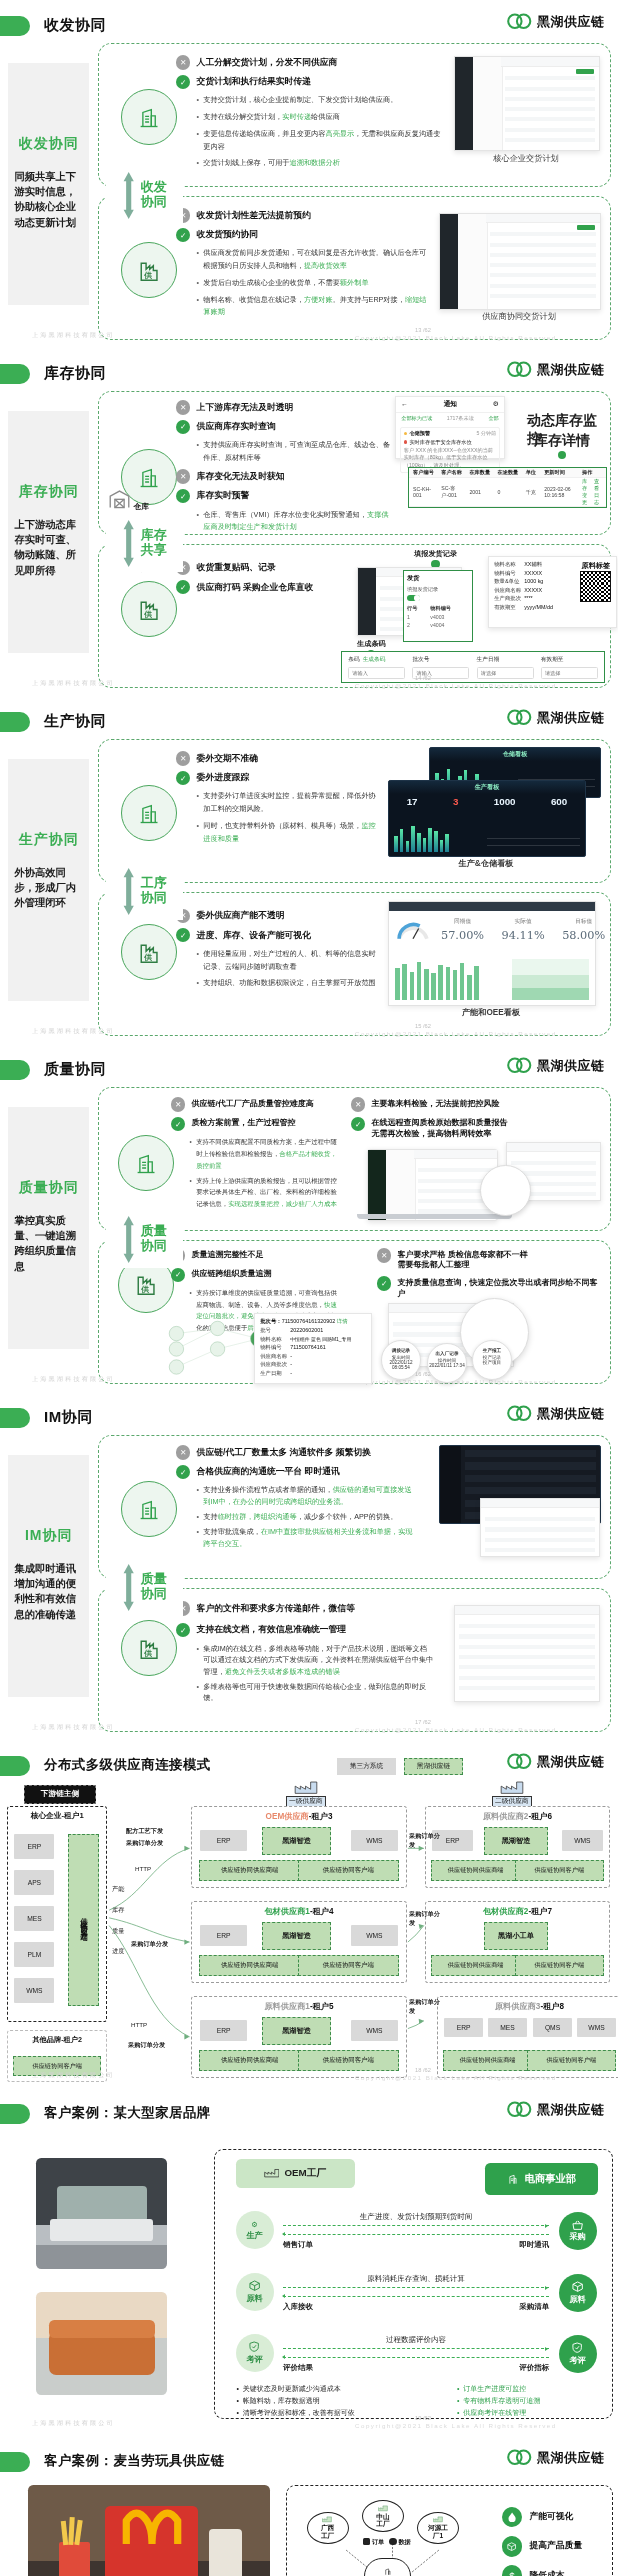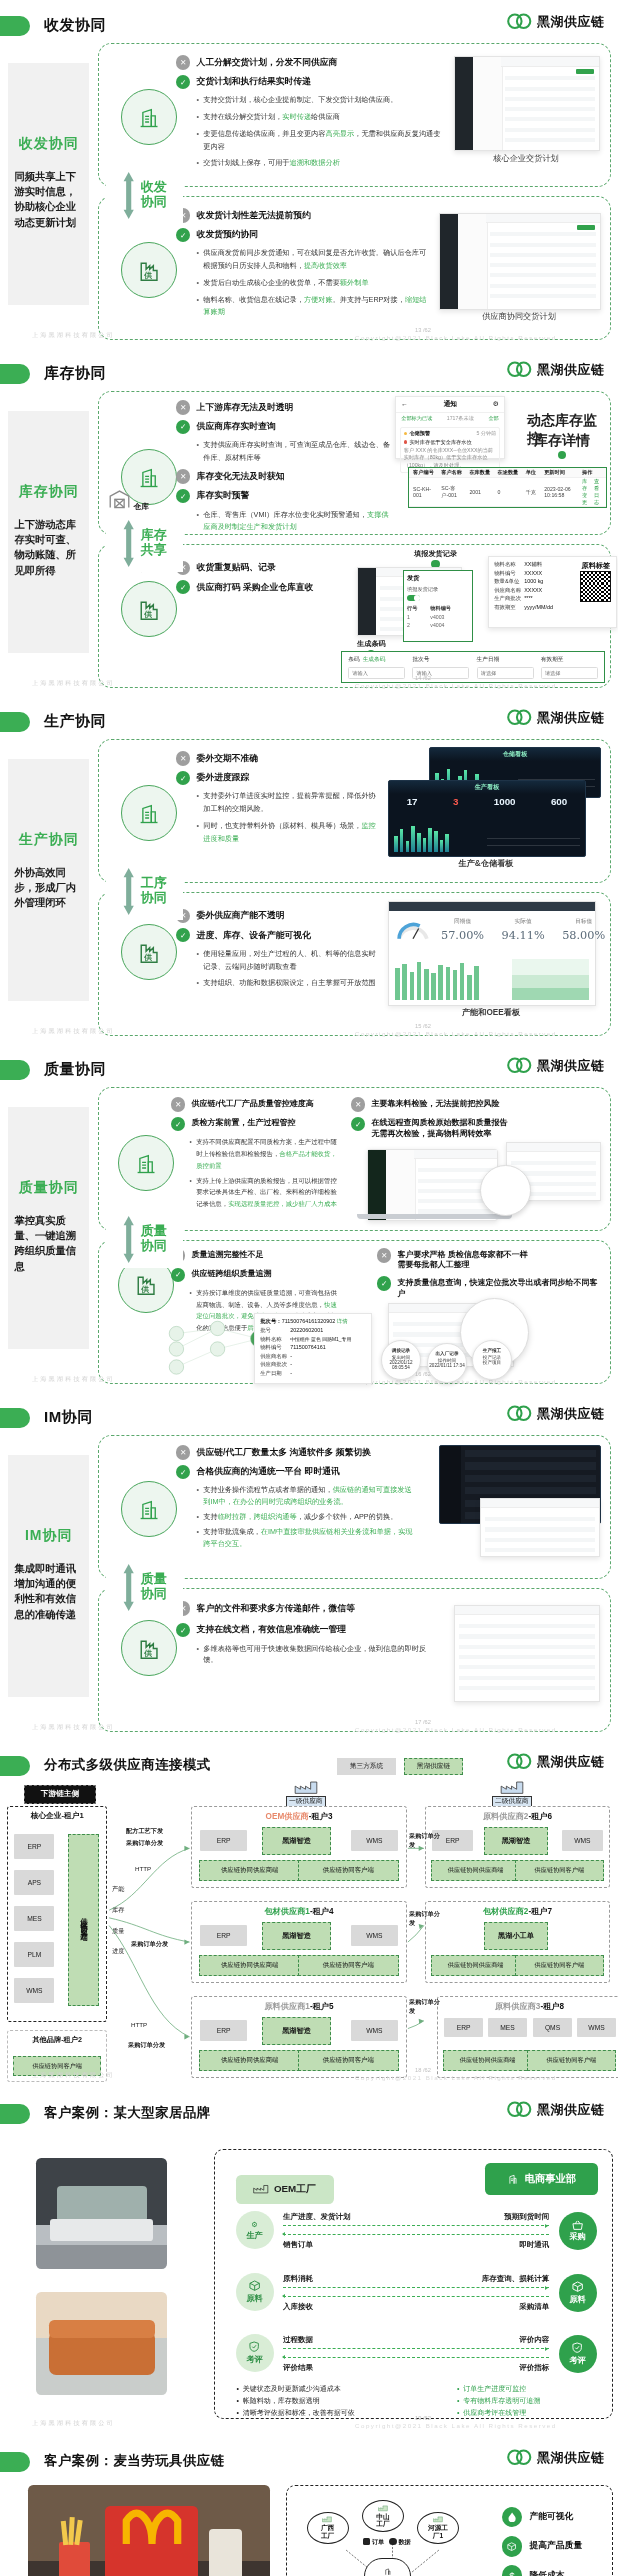--- a/index.html
+++ b/index.html
@@ -90,21 +90,21 @@
 .tag-dark{position:absolute;background:#111;color:#fff;font-size:7.7px;font-weight:bold;display:flex;align-items:center;justify-content:center;border:0.8px dashed #777}
 .elabel{position:absolute;font-size:6.2px;color:#222;font-weight:bold}
 .elabel.plain{font-weight:normal}
 
 .crow{position:absolute;display:flex;align-items:center}
 .cir{width:38px;height:38px;border-radius:50%;display:flex;flex-direction:column;align-items:center;justify-content:center;font-weight:bold}
 .cir.lt{background:#D9EDD6;color:#2F8F46}
 .cir.dk{background:#2FA14C;color:#fff}
 .cir .cl{font-size:8.2px;margin-top:1px}
 .flowmid{flex:1;margin:0 9.3px;position:relative;height:38px}
-.fl-top{position:absolute;top:0;width:100%;display:flex;justify-content:space-between;font-size:7.5px;font-weight:bold;color:#222}
+.fl-top{position:absolute;top:0;width:100%;display:flex;justify-content:center;font-size:7.5px;font-weight:normal;color:#222}
 .fl-bot{position:absolute;bottom:0;width:100%;display:flex;justify-content:space-between;font-size:7.5px;font-weight:bold;color:#222}
 .arrow-line{position:absolute;left:0;right:0;border-top:1.3px dashed #3BAE54}
 .arrow-line::after{content:"";position:absolute;right:-1px;top:-2.6px;border:2.1px solid transparent;border-left:3.6px solid #3BAE54}
 .arrow-line.rev::after{right:auto;left:-1px;border-left:none;border-right:3.6px solid #3BAE54;top:-2.6px}
 .photo{position:absolute;border-radius:5.2px;overflow:hidden}
 .bullets2{position:absolute;font-size:7px;line-height:1.7}
 .bullets2 div{position:relative;padding-left:6.2px}
 .bullets2 div::before{content:"•";position:absolute;left:0}
 
 .hub{position:absolute;border:1px solid #222;border-radius:50%;background:#fff;display:flex;flex-direction:column;align-items:center;justify-content:center;font-size:6.7px;font-weight:bold;text-align:center;line-height:1.15}
@@ -843,20 +843,21 @@
     <div class="tcol" style="left:77px;top:12.4px;width:258px">
       <div class="pt-row">
             <span class="badge bx">✕</span>
             <span class="pt">客户的文件和要求多方传递邮件，微信等</span>
           </div>
       <div class="pt-row" style="margin-top:7.2px">
             <span class="badge bo">✓</span>
             <span class="pt">支持在线文档，有效信息准确统一管理</span>
           </div>
       <ul class="bl" style="margin-top:4.1px">
+        <li style="line-height:1.6"><span>集成IM的在线文档，多维表格等功能，对于产品技术说明，图纸等文档可以通过在线文档的方式下发供应商，文件资料在黑湖供应链平台中集中管理，</span><span class="g">避免文件丢失或者多版本造成的错误</span></li>
         <li style="line-height:1.6"><span>多维表格等也可用于快速收集数据回传给核心企业，做到信息的即时反馈。</span></li>
       </ul>
     </div>
     <div class="mock" style="left:355px;top:15.5px;width:144px;height:95px">
           <i class="m-head" style="left:0"></i>
           <i class="m-body" style="left:4.1px"></i>
         </div>
   </div>
 
   <span class="f-co">上海黑湖科技有限公司</span>
@@ -1011,21 +1012,21 @@
   <div class="photo" style="left:36px;top:70px;width:131px;height:111px;background:linear-gradient(180deg,#3E4348 0 60%,#B9BEC2 60% 78%,#8E9398 78%)">
     <div style="position:absolute;left:20.6px;top:28px;width:90px;height:36px;background:#9FB0AC;border-radius:4.1px"></div>
     <div style="position:absolute;left:14.4px;top:61px;width:103px;height:21.6px;background:#E7E9EA;border-radius:3.1px"></div>
   </div>
   <div class="photo" style="left:36px;top:204px;width:131px;height:103px;background:linear-gradient(180deg,#E9D9C4 0 45%,#C9CDCB 45%)">
     <div style="position:absolute;left:13px;top:39px;width:106px;height:44px;background:#C96F35;border-radius:7.2px"></div>
     <div style="position:absolute;left:13px;top:28px;width:106px;height:17.5px;background:#D87F44;border-radius:5.2px"></div>
   </div>
 
   <div style="position:absolute;left:214px;top:61px;width:397px;height:268px;border:1.3px dashed #222;border-radius:9.3px">
-    <div style="position:absolute;left:20.6px;top:25px;width:98px;height:29px;background:#CBE6C6;border-radius:5.2px;display:flex;align-items:center;justify-content:center;gap:5.2px;font-size:9.8px;font-weight:bold;color:#1d1d1d">
+    <div style="position:absolute;left:20.6px;top:9px;width:119px;height:29px;background:#CBE6C6;border-radius:5.2px;display:flex;align-items:center;justify-content:center;gap:5.2px;font-size:9.8px;font-weight:bold;color:#1d1d1d">
       <svg width="15.5" height="12.4" viewBox="0 0 46 26">
             <path d="M2 24V10l10 6V10l10 6V10l10 6V2h12v22z" fill="none" stroke="#1d1d1d" stroke-width="2"></path>
           </svg>
       <span>OEM工厂</span>
     </div>
     <div style="position:absolute;right:14.4px;top:13.4px;width:113px;height:32px;background:#2FA14C;border-radius:5.2px;display:flex;align-items:center;justify-content:center;gap:5.2px;font-size:10.3px;font-weight:bold;color:#fff">
       <svg width="13.4" height="14.4" viewBox="0 0 48 48">
             <g fill="none" stroke="#fff" stroke-width="3">
               <path d="M14 40V15l15-5v30"></path>
               <path d="M29 40V21h7v19"></path>

